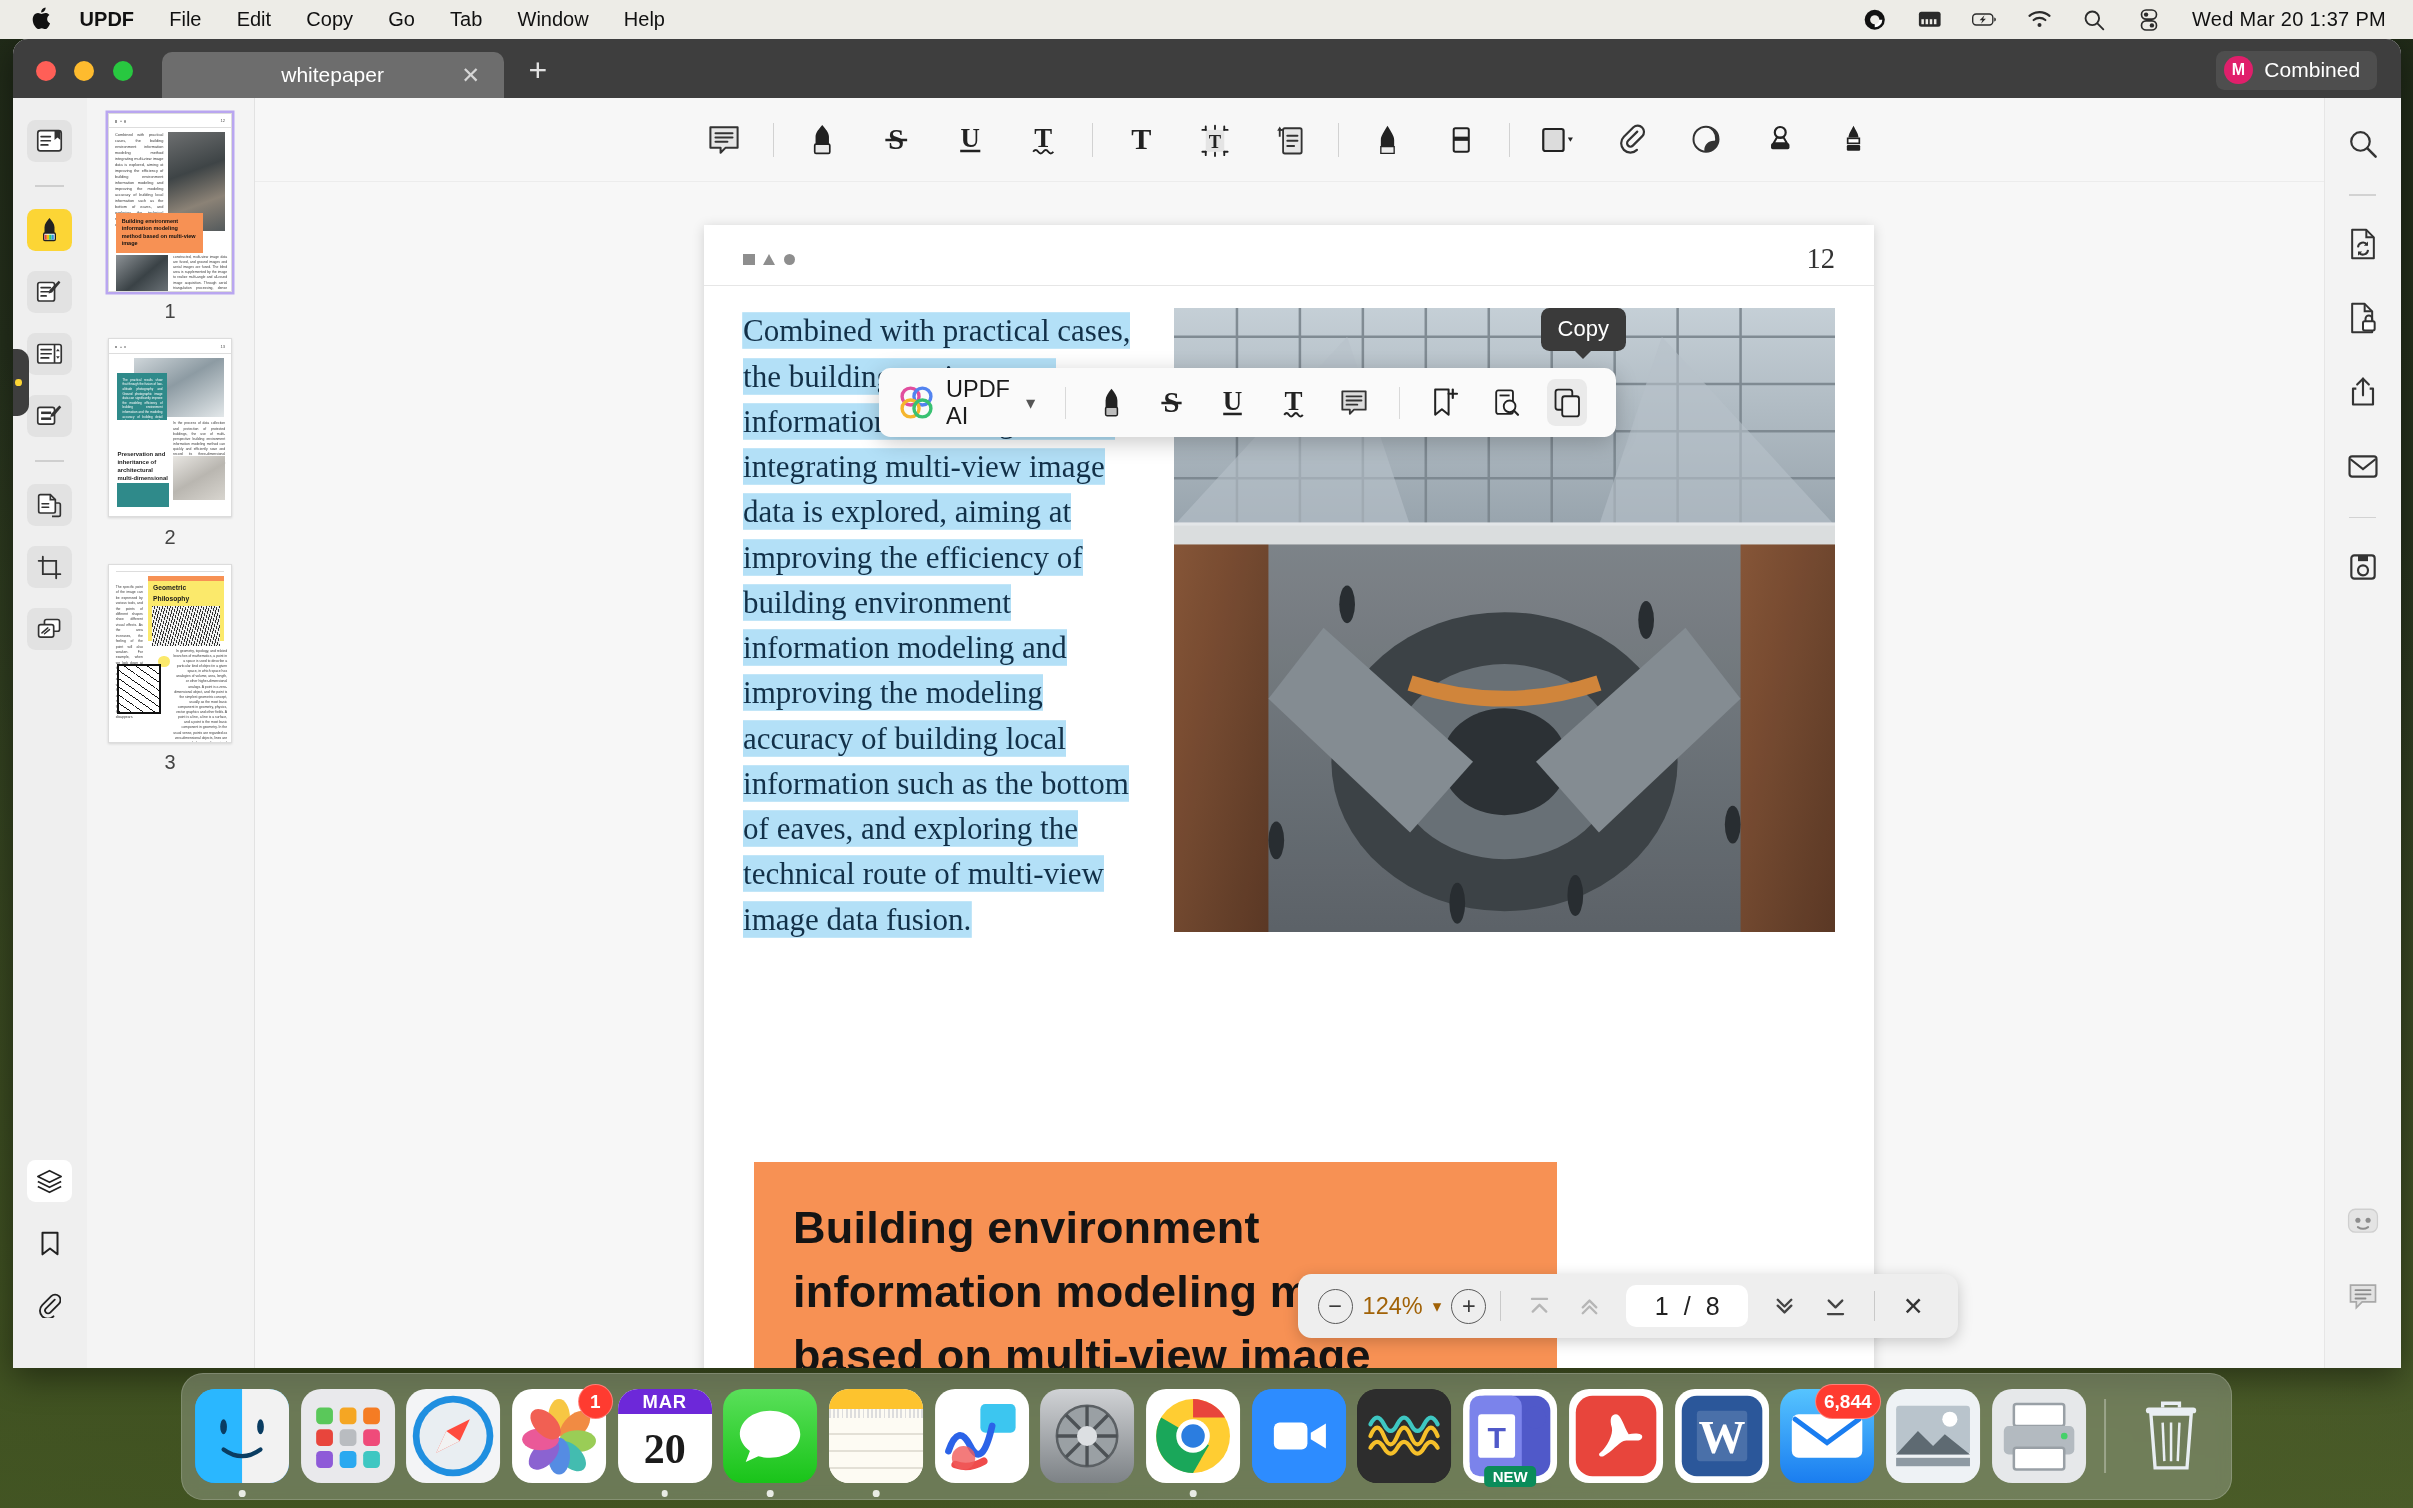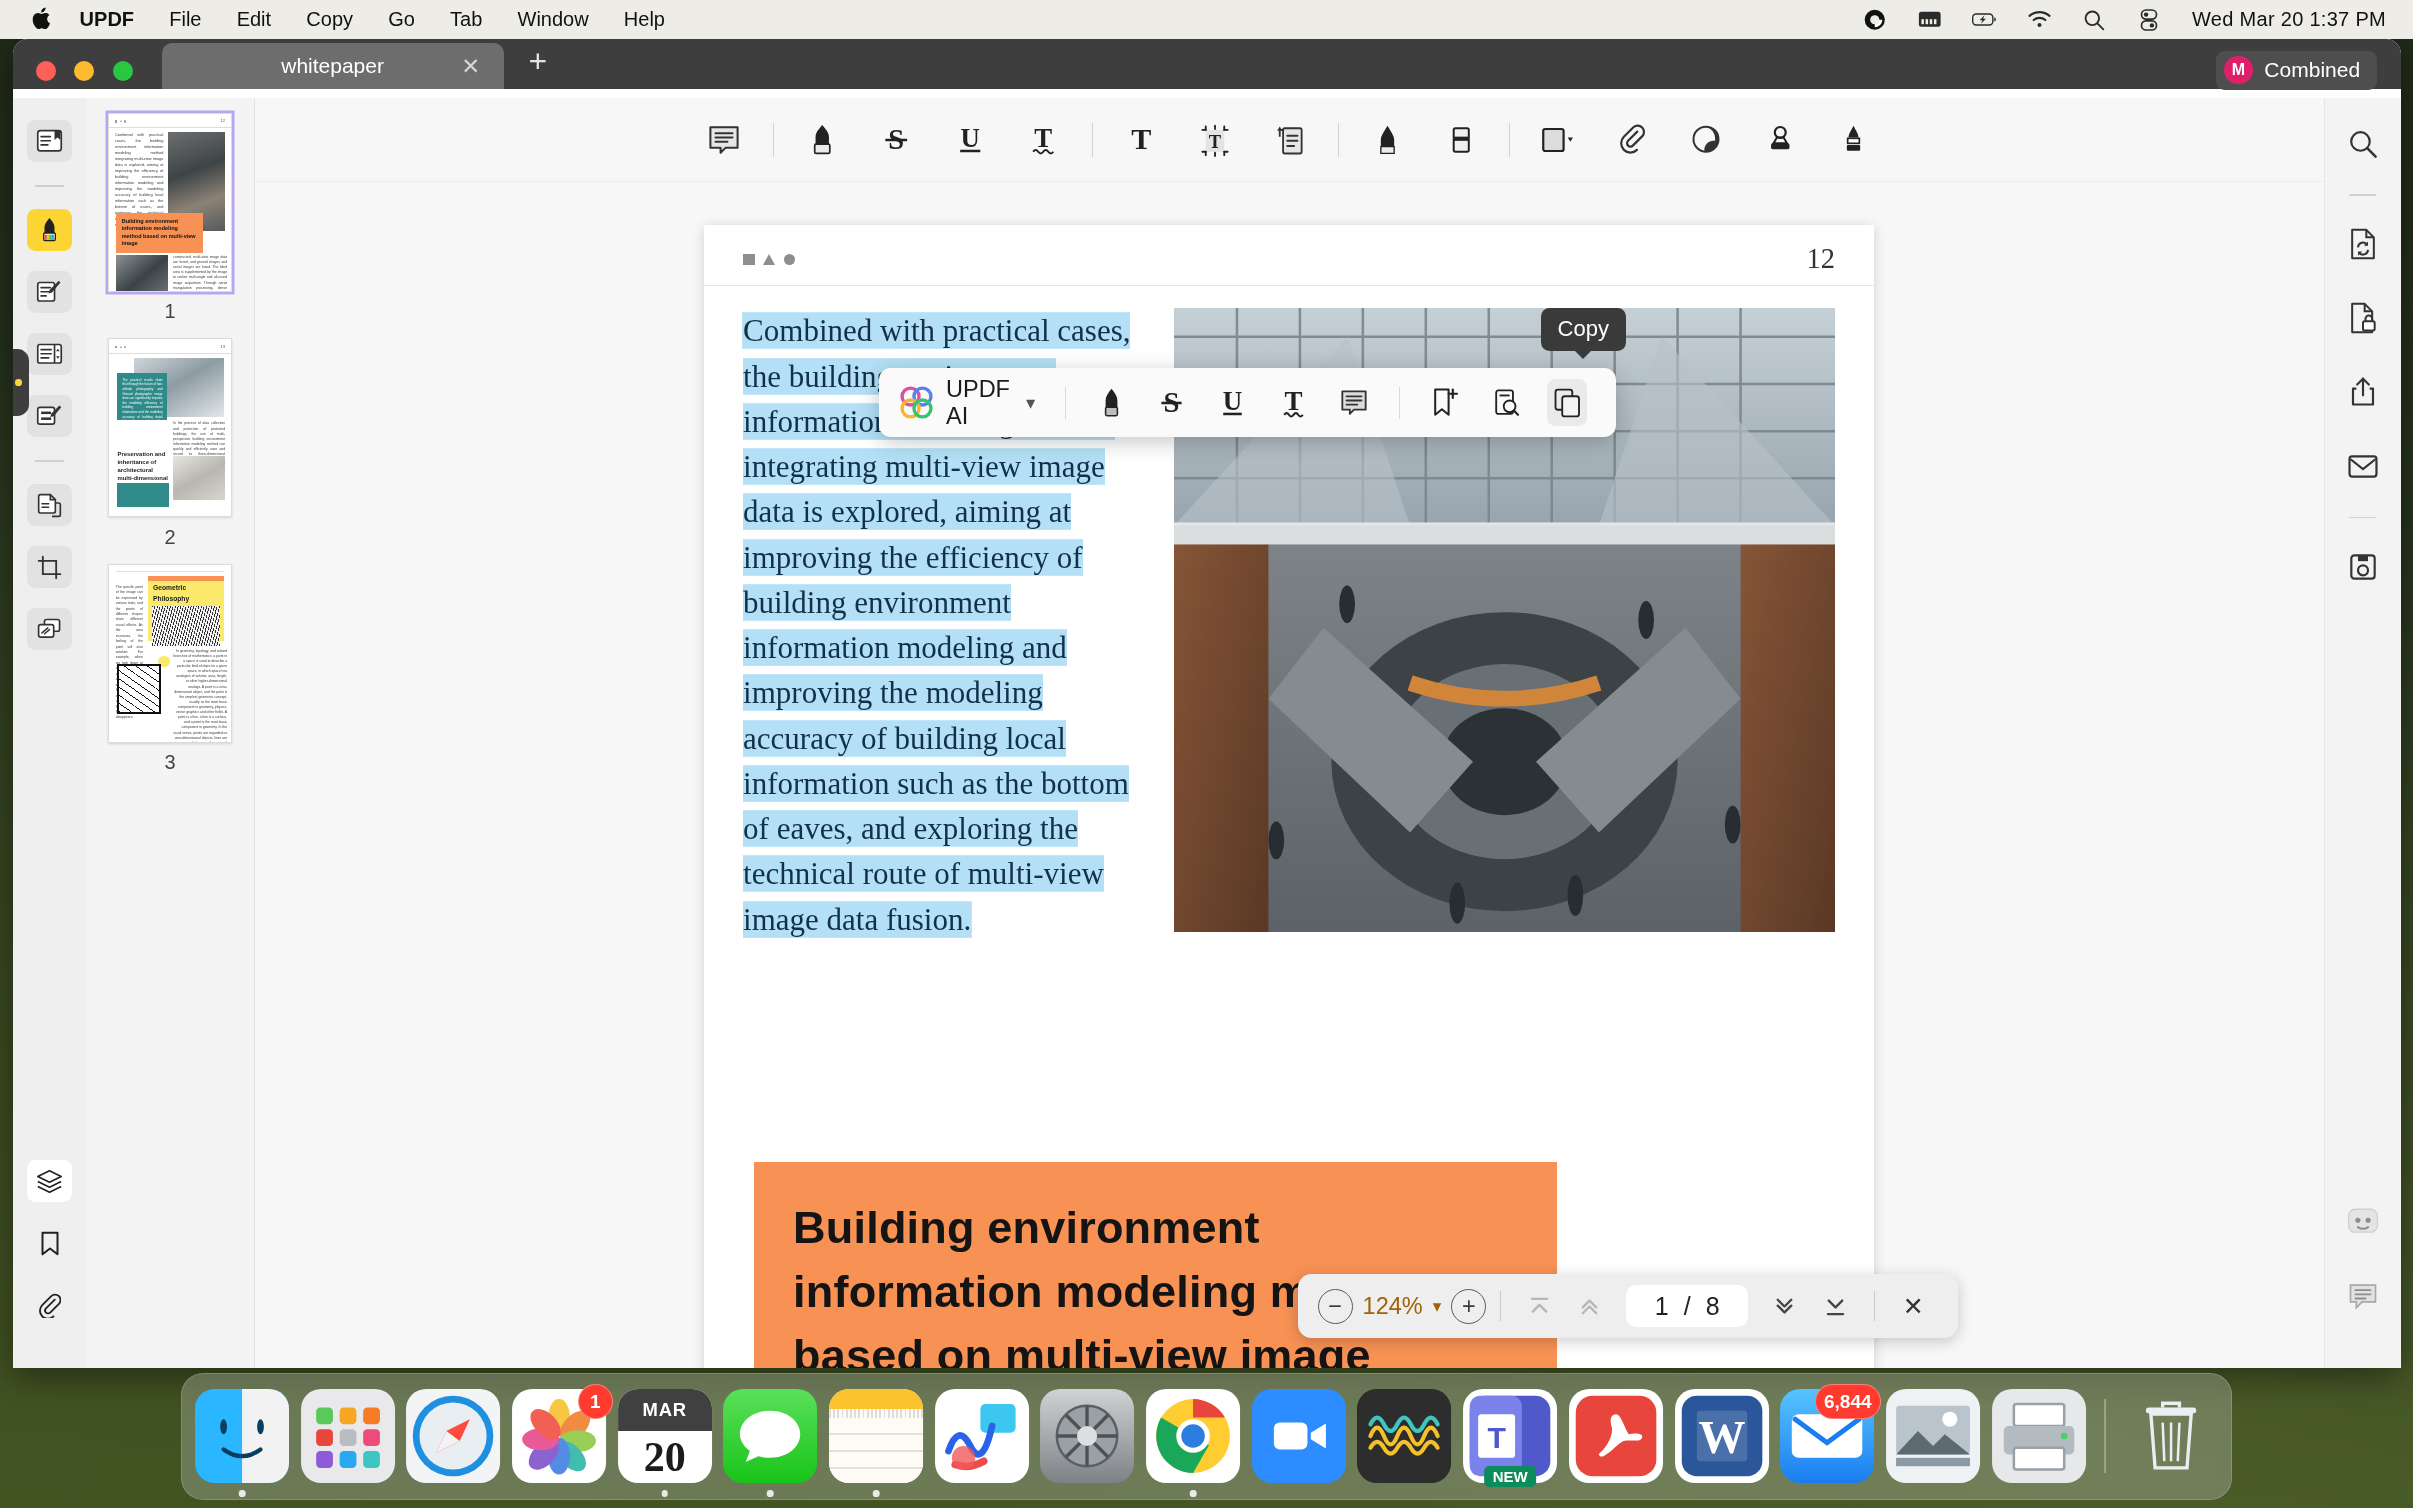--- a/index.html
+++ b/index.html
@@ -34,21 +34,21 @@
   
   #window {
     position:absolute; left:12.6px; top:39px; width:2388px; height:1329px;
     border-radius:15px 15px 0 0; overflow:hidden;
     background:#fff;
     box-shadow:0 8.4px 34px rgba(0,0,0,.45);
     z-index:50;
   }
   
   #tabstrip {
-    height:50px; background:#3e3e3e; display:flex; align-items:flex-end; position:relative;
+    height:59px; background:#3e3e3e; display:flex; align-items:flex-end; position:relative;
   }
   .traffic { display:flex; gap:18.4px; position:absolute; left:23.5px; top:22px; }
   .tl { width:20px; height:20px; border-radius:50%; }
   .tl.r{background:#ff5f57;} .tl.y{background:#febb2e;} .tl.g{background:#28c840;}
   #tab {
     position:absolute; left:149px; bottom:0; width:342px; height:46px;
     background:#6d6d6d; border-radius:10px 10px 0 0;
     display:flex; align-items:center; justify-content:center; color:#fff; font-size:21px;
   }
   #tab .tab-close { position:absolute; right:23.5px; top:50%; transform:translateY(-50%); font-size:22.6px; color:#d6d6d6; }
@@ -930,21 +930,21 @@
         <ellipse cx="34" cy="60" rx="22" ry="13" fill="#e8438a"></ellipse>
         <ellipse cx="40" cy="42" rx="13" ry="22" fill="#ef4b3c" transform="rotate(-45 40 42)"></ellipse>
       </g>
         </svg>
     </span>
     <span class="badge">1</span>
   </div>
 
   <div class="dock-ic">
     <span class="glyph" style="background:#fff;flex-direction:column;">
-      <div style="width:100%;height:42px;background:#404040;color:#fff;font-size:18.4px;font-weight:700;display:flex;align-items:center;justify-content:center;letter-spacing:0.8px;">MAR</div>
+      <div style="width:100%;height:25px;background:#6d28d9;color:#fff;font-size:18.4px;font-weight:700;display:flex;align-items:center;justify-content:center;letter-spacing:0.8px;">MAR</div>
       <div style="flex:1;width:100%;display:flex;align-items:center;justify-content:center;color:#1b1b1b;font-size:42px;font-family:'Liberation Serif',serif;border-radius:23px;">20</div>
     </span>
     <span class="dot-run"></span>
   </div>
 
   <div class="dock-ic">
     <span class="glyph" style="background:linear-gradient(180deg,#5ae05a,#19c419);">
       <svg width="94" height="94" viewBox="0 0 112 112">
           <path d="M56 26c21 0 36 13 36 28s-15 28-36 28c-5 0-10-1-14-2l-15 7 5-13c-7-5-12-13-12-20 0-15 15-28 36-28z" fill="#fff"></path>
         </svg>

